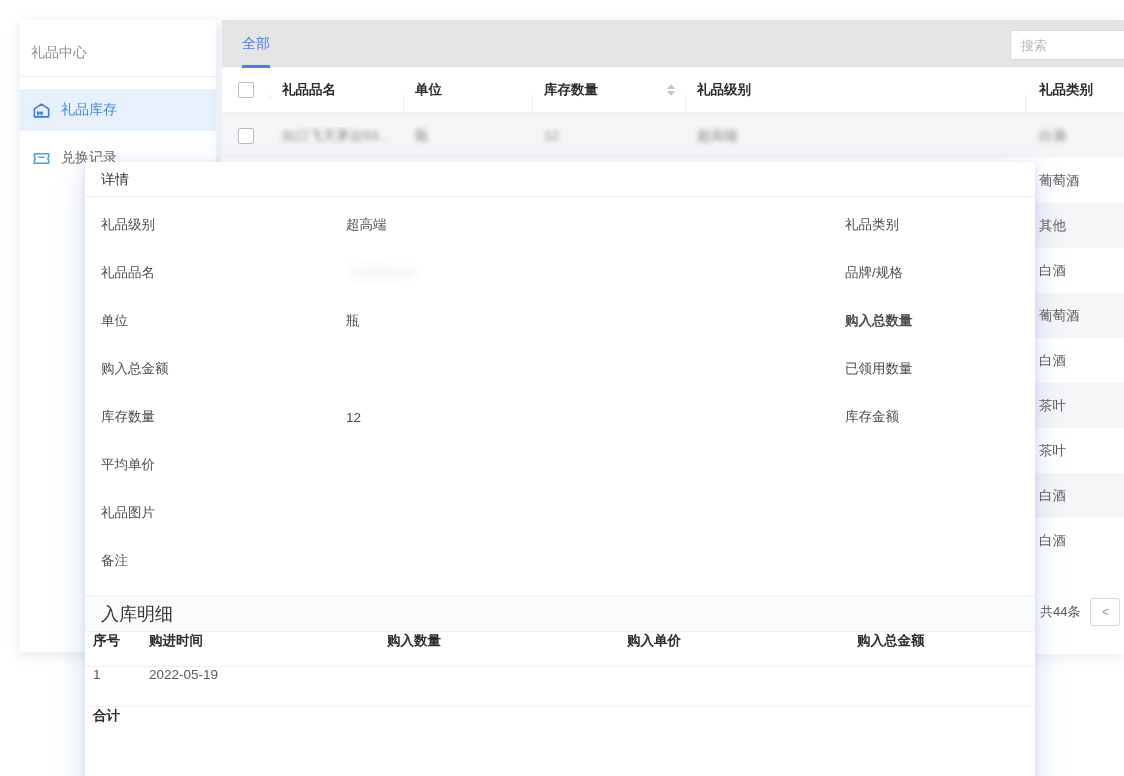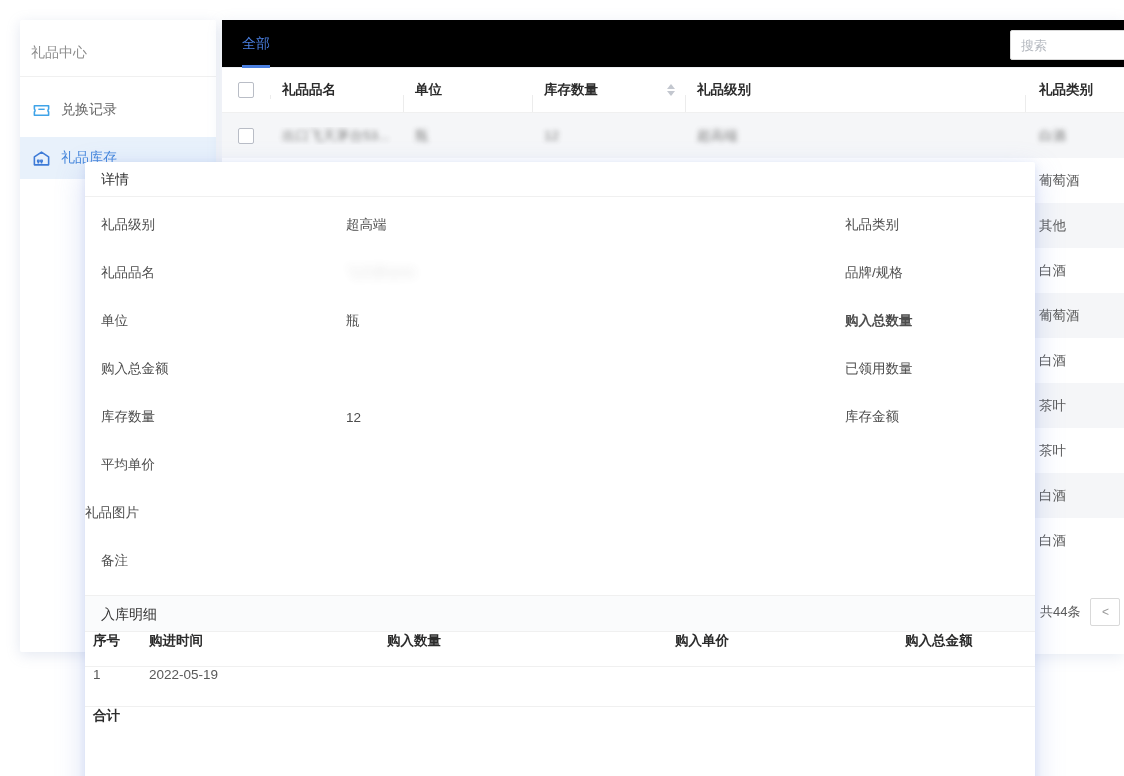--- a/index.html
+++ b/index.html
@@ -15,21 +15,21 @@
   .side-menu { margin-top:12px; display:flex; flex-direction:column; row-gap:6px; }
   .menu-item { height:42px; display:flex; align-items:center; padding-left:10px;
     font-size:14px; color:#666; cursor:pointer; }
   .menu-item .mi-icon { width:22px; height:22px; margin-right:9px; display:flex;
     align-items:center; justify-content:center; }
   .menu-item.active { background:#e8f1fb; color:#4687dc; }
 
   
   .main-card { position:absolute; left:222px; top:20px; width:902px; height:634px;
     background:#fff; box-shadow:0 3px 14px rgba(130,150,190,.18); z-index:1; }
-  .tabbar { position:relative; height:48px; background:#000000; border-bottom:1px solid #eef0f3; }
+  .tabbar { position:relative; height:48px; background:#e5e5e5; border-bottom:1px solid #eef0f3; }
   .tab { position:absolute; left:20px; top:0; height:48px; line-height:46px;
     font-size:14px; color:#4a7fe0; cursor:pointer; border-bottom:3px solid #4a7fe0; }
   .search-input { position:absolute; left:788px; top:10px; width:130px; height:30px;
     border:1px solid #d9d9d9; border-radius:2px; padding:0 10px; font-size:13px;
     color:#333; outline:none; background:#fff;
     font-family:"Liberation Sans","DejaVu Sans",sans-serif; }
   .search-input::placeholder { color:#b4b8bf; }
 
   .g-table { width:100%; }
   .g-row { display:flex; height:45px; align-items:center; font-size:13.5px; color:#595959; }
@@ -68,59 +68,59 @@
     background:#fff; border-radius:2px; z-index:5;
     box-shadow:0 10px 30px rgba(110,140,220,.28), 0 2px 8px rgba(110,140,220,.18); }
   .modal-title { height:35px; line-height:35px; padding-left:16px; font-size:14px;
     color:#333; border-bottom:1px solid #f0f0f0; }
   .field { position:absolute; display:flex; height:20px; align-items:center;
     font-size:13.5px; color:#4d4d4d; }
   .field .f-label { width:245px; flex:none; }
   .field .f-value { color:#4d4d4d; }
   .f-value.ghost { filter:blur(5px); opacity:.18; }
   .section-bar { position:absolute; left:0; top:433px; width:100%; height:37px;
-    line-height:36px; padding-left:16px; font-size:14px; color:#333;
+    line-height:36px; padding-left:16px; font-size:18px; color:#333;
     background:#fafbfc; border-top:1px solid #f0f0f0; border-bottom:1px solid #f0f0f0; }
   .sub-table { position:absolute; left:0; top:470px; width:100%; }
   .s-row { display:flex; font-size:13.5px; color:#595959; }
   .s-row.s-head { height:35px; font-weight:700; color:#2b2b2b; border-bottom:1px solid #f0f0f0; }
   .s-row.s-data { height:40px; border-bottom:1px solid #f0f0f0; }
   .s-row.s-foot { height:36px; font-weight:700; color:#2b2b2b; }
   .sc1 { width:64px; padding-left:8px; flex:none; }
   .sc2 { width:238px; flex:none; }
   .sc3 { width:240px; flex:none; }
-  .sc4 { width:230px; flex:none;margin-left:48px; }
+  .sc4 { width:230px; flex:none; }
   .sc5 { flex:1; }
 </style>
 </head>
 <body>
 
 <div class="page">
 
   <aside class="sidebar">
     <div class="sidebar-title">礼品中心</div>
     <nav class="side-menu" id="side-menu">
+        <div class="menu-item active">
+          <span class="mi-icon">
+            <svg width="19" height="19" viewBox="0 0 24 24" fill="none" stroke="#3e7bd7" stroke-width="2" stroke-linejoin="round">
+              <path d="M3 10 12 4l9 6v10H3z"></path>
+              <path d="M7 14h2v2H7zM11 14h2v2h-2zM7 17.5h2M11 17.5h2" stroke-width="1.6"></path>
+            </svg>
+          </span>
+          <span>礼品库存</span>
+        </div>
         <div class="menu-item">
           <span class="mi-icon">
             <svg width="19" height="19" viewBox="0 0 24 24" fill="none" stroke="#3fa3e8" stroke-width="2" stroke-linejoin="round">
               <path d="M3 6h18v4.2a2.3 2.3 0 0 0 0 3.6V18H3v-4.2a2.3 2.3 0 0 0 0-3.6z"></path>
               <path d="M8 10.5h8" stroke-width="1.8"></path>
             </svg>
           </span>
           <span>兑换记录</span>
         </div>
-        <div class="menu-item active">
-          <span class="mi-icon">
-            <svg width="19" height="19" viewBox="0 0 24 24" fill="none" stroke="#3e7bd7" stroke-width="2" stroke-linejoin="round">
-              <path d="M3 10 12 4l9 6v10H3z"></path>
-              <path d="M7 14h2v2H7zM11 14h2v2h-2zM7 17.5h2M11 17.5h2" stroke-width="1.6"></path>
-            </svg>
-          </span>
-          <span>礼品库存</span>
-        </div>
       </nav>
   </aside>
 
   <section class="main-card">
     <div class="tabbar">
       <div class="tab">
         <span>全部</span>
       </div>
       <input class="search-input" type="text" placeholder="搜索" style="">
     </div>
@@ -292,21 +292,21 @@
           <span class="f-value"></span>
         </div>
         <div class="field" style="left: 16px; top: 245px;">
           <span class="f-label">库存数量</span>
           <span class="f-value">12</span>
         </div>
         <div class="field" style="left: 16px; top: 293px;">
           <span class="f-label">平均单价</span>
           <span class="f-value"></span>
         </div>
-        <div class="field" style="left: 0; top: 341px;">
+        <div class="field" style="left: 16px; top: 341px;">
           <span class="f-label">礼品图片</span>
           <span class="f-value"></span>
         </div>
         <div class="field" style="left: 16px; top: 389px;">
           <span class="f-label">备注</span>
           <span class="f-value"></span>
         </div>
         <div class="field" style="left: 760px; top: 53px;">
           <span class="f-label">礼品类别</span>
           <span class="f-value"></span>

